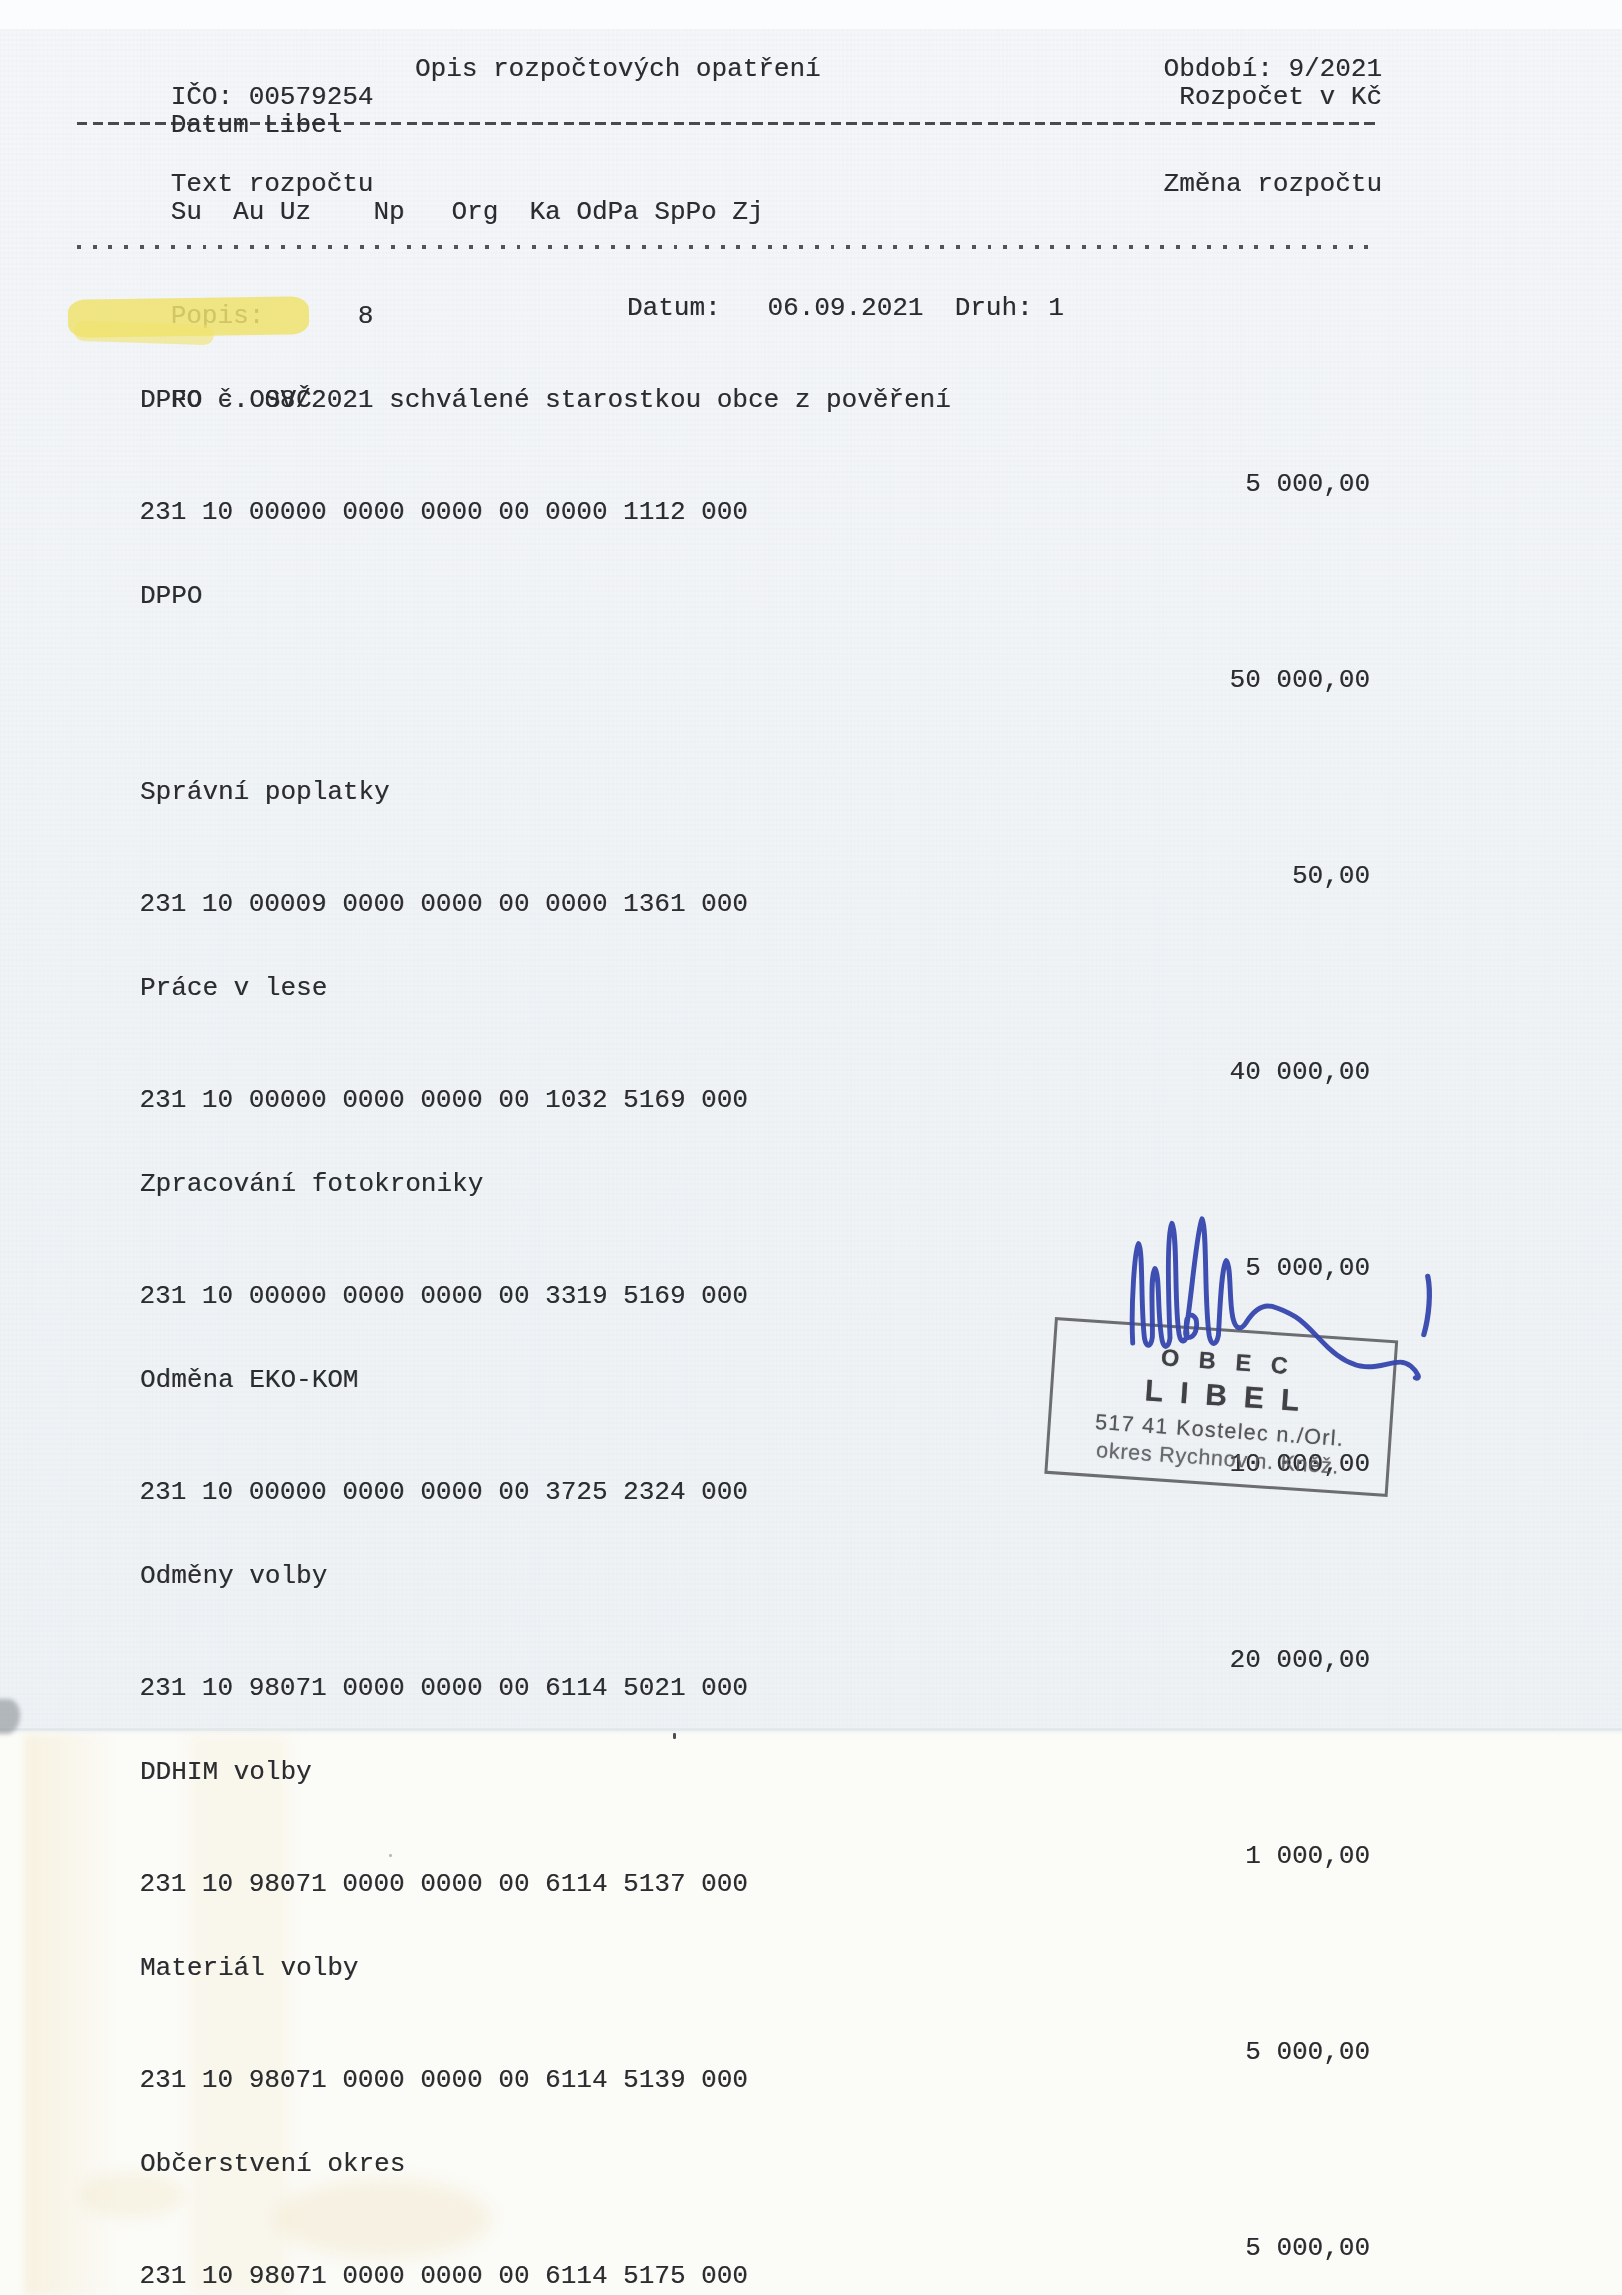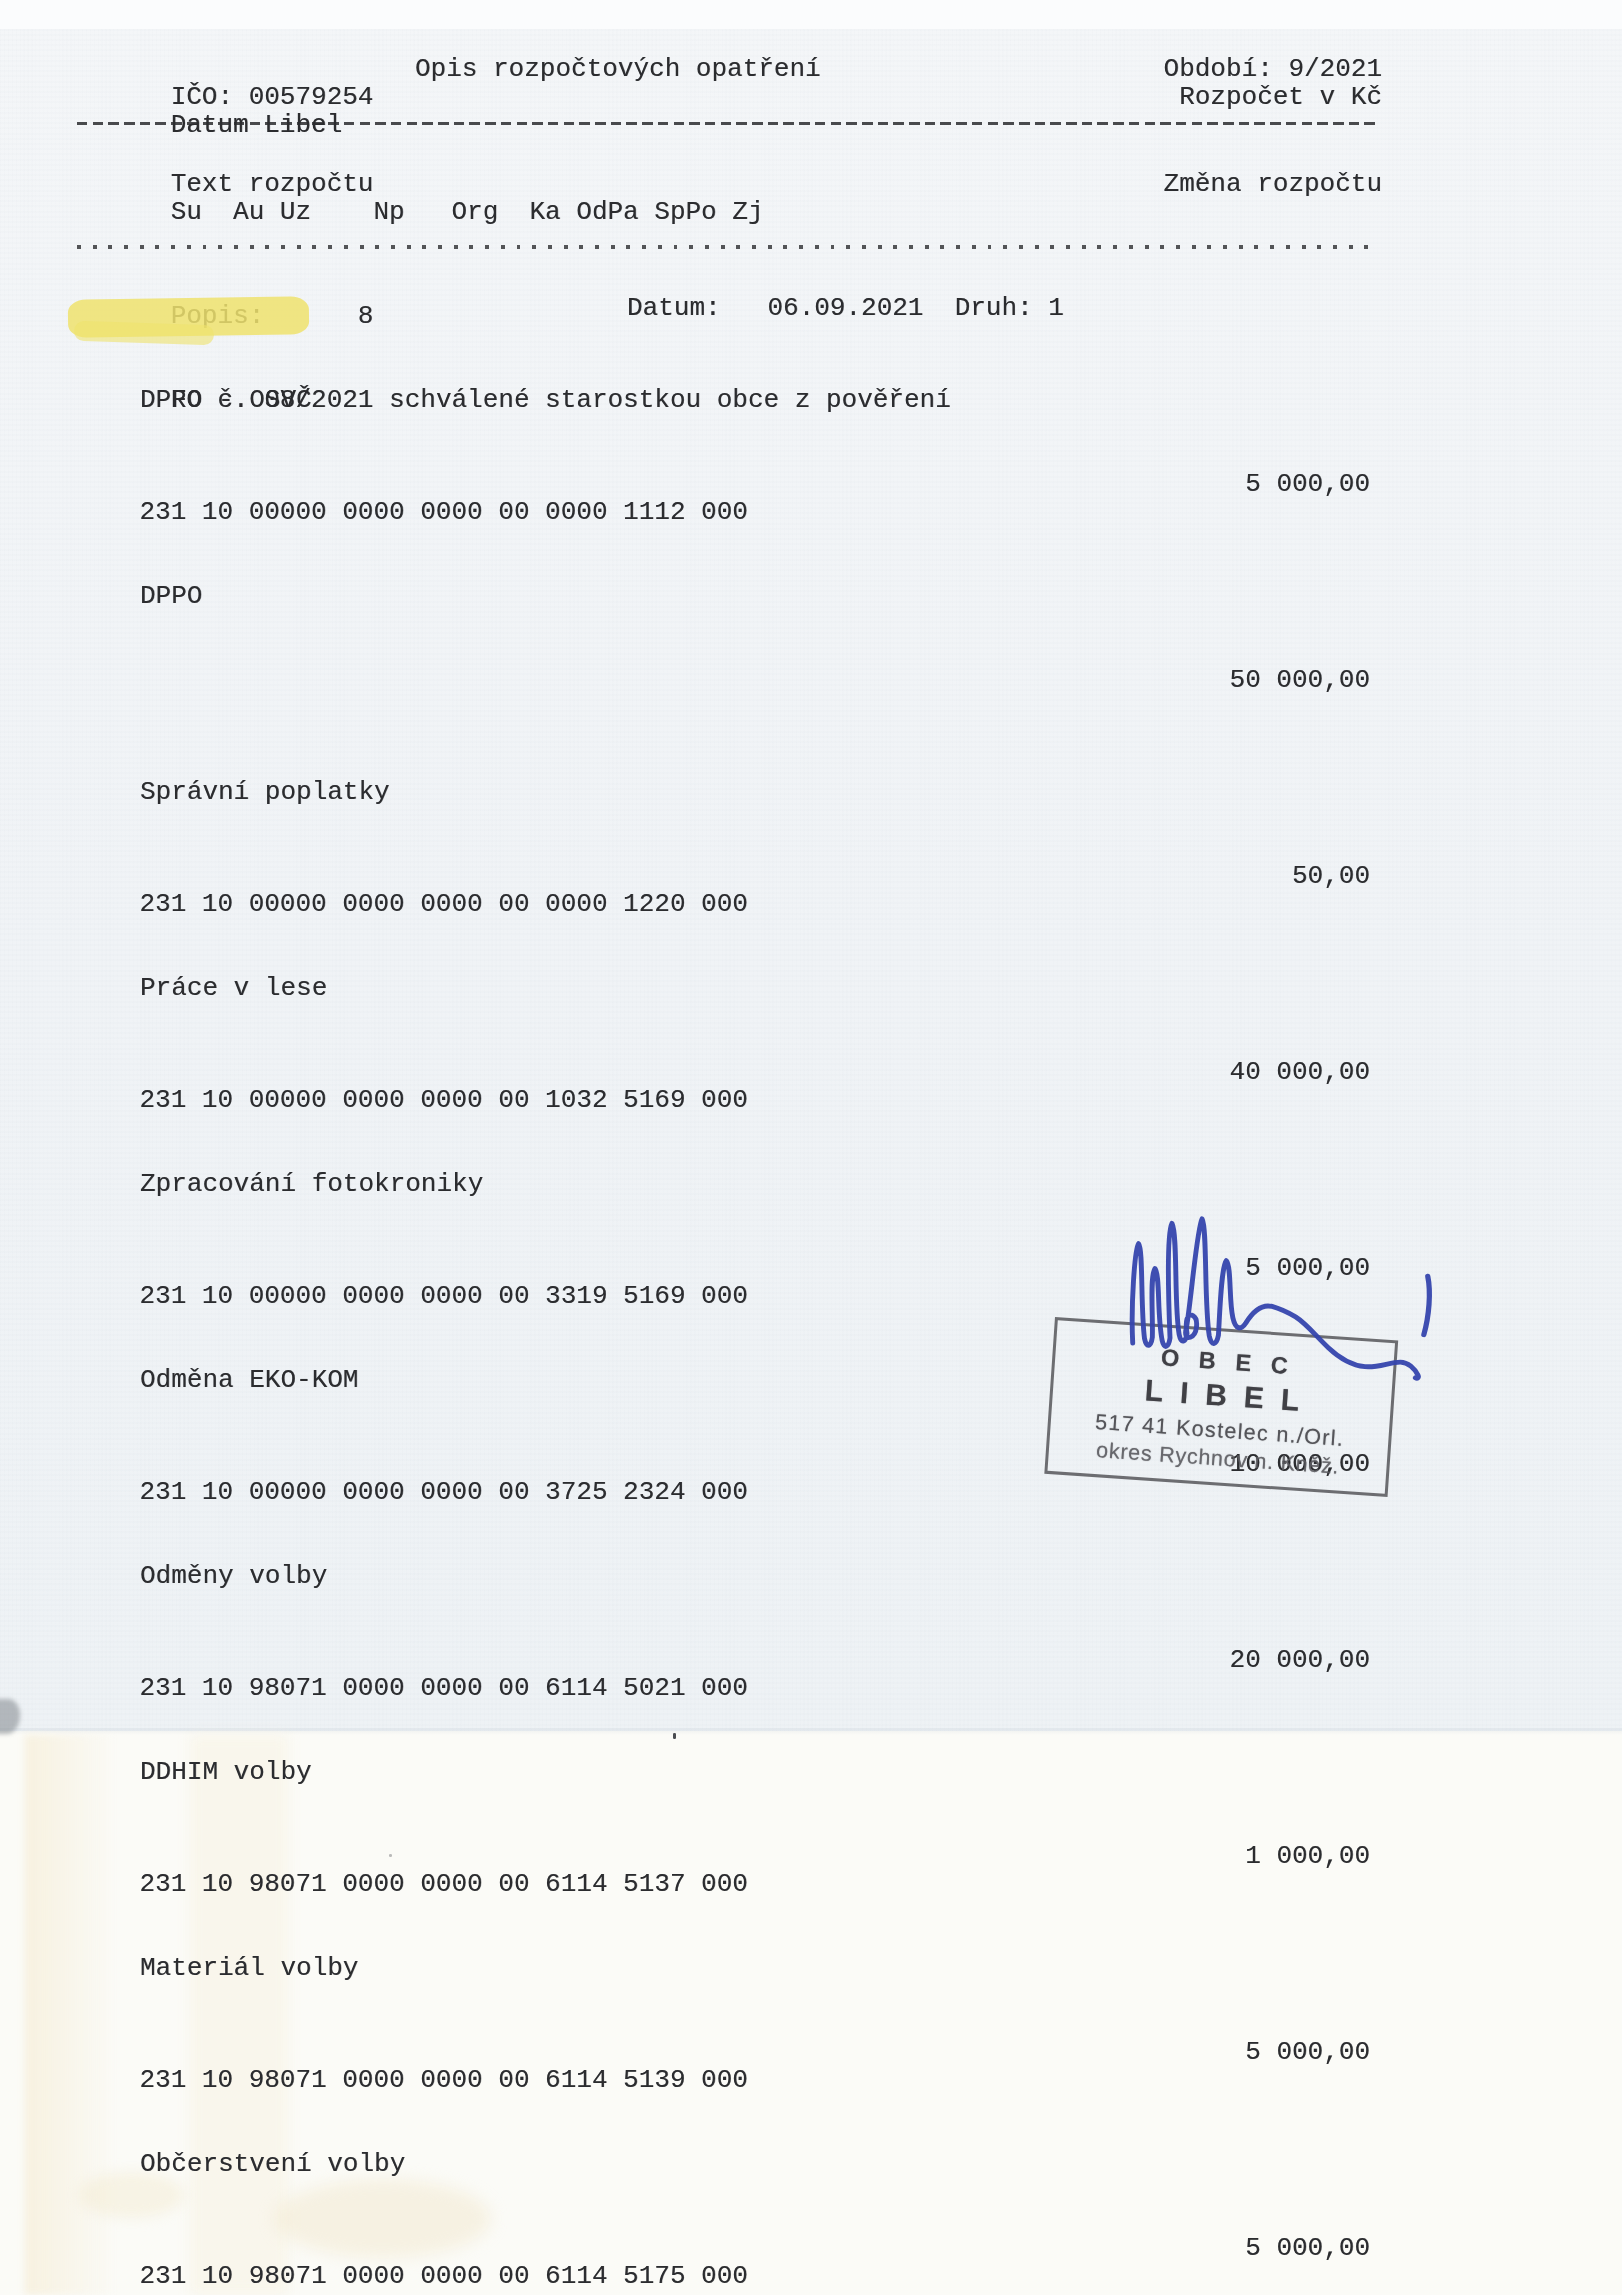--- a/index.html
+++ b/index.html
@@ -131,21 +131,21 @@
     <span class="amount">5 000,00</span>
   </div>
 
   <div class="line rlabel"><span>DPPO</span></div>
   <div class="line rcode">
     <span class="amount">50 000,00</span>
   </div>
 
   <div class="line rlabel"><span>Správní poplatky</span></div>
   <div class="line rcode">
-    <span>231 10 00000 0000 0000 00 0000 1220 000</span>
+    <span>231 10 00009 0000 0000 00 0000 1361 000</span>
     <span class="amount">50,00</span>
   </div>
 
   <div class="line rlabel"><span>Práce v lese</span></div>
   <div class="line rcode">
     <span>231 10 00000 0000 0000 00 1032 5169 000</span>
     <span class="amount">40 000,00</span>
   </div>
 
   <div class="line rlabel"><span>Zpracování fotokroniky</span></div>
@@ -171,21 +171,21 @@
     <span>231 10 98071 0000 0000 00 6114 5137 000</span>
     <span class="amount">1 000,00</span>
   </div>
 
   <div class="line rlabel"><span>Materiál volby</span></div>
   <div class="line rcode">
     <span>231 10 98071 0000 0000 00 6114 5139 000</span>
     <span class="amount">5 000,00</span>
   </div>
 
-  <div class="line rlabel"><span>Občerstvení volby</span></div>
+  <div class="line rlabel"><span>Občerstvení okres</span></div>
   <div class="line rcode">
     <span>231 10 98071 0000 0000 00 6114 5175 000</span>
     <span class="amount">5 000,00</span>
   </div>
 
   
   
 </div>
 
   </div>

